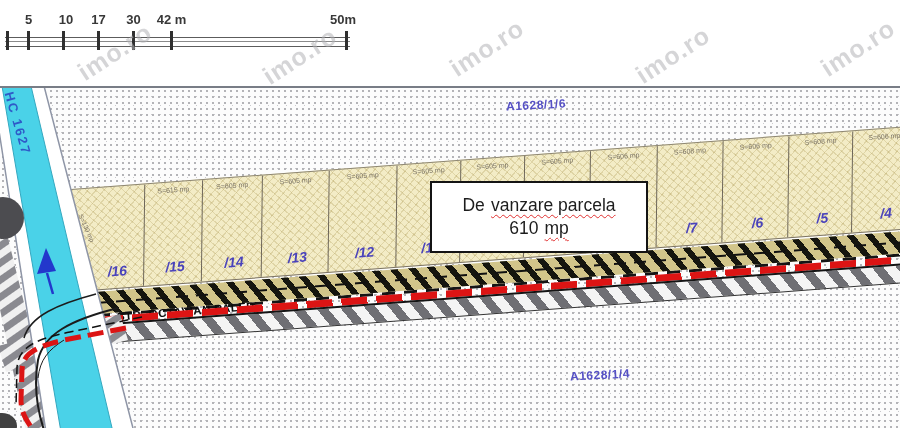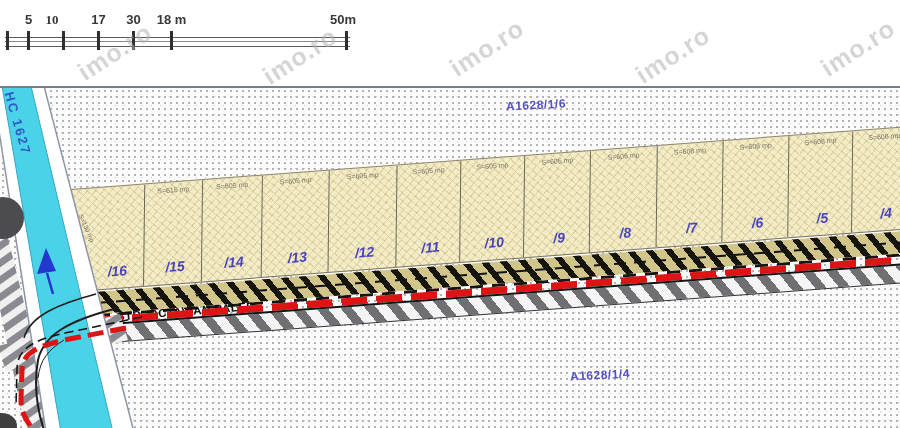--- a/index.html
+++ b/index.html
@@ -84,27 +84,27 @@
 <div id="stage">
 
   <div id="topstrip">
     <div id="scalebar">
       <div class="bar-line"></div>
 
     <div class="bar-tick" style="left: 6px;"></div>
         <div class="bar-tick" style="left: 27px;"></div>
         <div class="bar-label" style="left: 28.5px;">5</div>
         <div class="bar-tick" style="left: 62px;"></div>
-        <div class="bar-label" style="left: 52px; font-family: Liberation Serif, serif;">10</div>
+        <div class="bar-label" style="left: 66px;">10</div>
         <div class="bar-tick" style="left: 97px;"></div>
         <div class="bar-label" style="left: 98.5px;">17</div>
         <div class="bar-tick" style="left: 132px;"></div>
         <div class="bar-label" style="left: 133.5px;">30</div>
         <div class="bar-tick" style="left: 170px;"></div>
-        <div class="bar-label" style="left: 171.5px;">18 m</div>
+        <div class="bar-label" style="left: 171.5px;">42 m</div>
         <div class="bar-tick" style="left: 345px;"></div>
         <div class="bar-label" style="left: 343px;">50m</div>
       </div>
   </div>
 
   <div class="watermark" style="left:115px;top:52px;">imo.ro</div>
   <div class="watermark" style="left:300px;top:56px;">imo.ro</div>
   <div class="watermark" style="left:487px;top:48px;">imo.ro</div>
   <div class="watermark" style="left:673px;top:55px;">imo.ro</div>
   <div class="watermark" style="left:858px;top:48px;">imo.ro</div>
@@ -191,14 +191,18 @@
       <path d="M142,229 L70,244 C30,252 18,262 17,280 L16,318" fill="none" stroke="#111111" stroke-width="1.5" stroke-dasharray="9 5"></path>
 
       <path d="M126,240 L64,252 C30,260 23,268 22,282 L21,312 C21,325 27,333 33,342" fill="none" stroke="#dc1414" stroke-width="5" stroke-dasharray="16 7"></path>
 
       <polygon points="46,160 37,186 56,183" fill="#2338cc"></polygon>
       <line x1="47" y1="185" x2="53" y2="206" stroke="#2338cc" stroke-width="2.5"></line>
     </svg>
 
     <div id="canal-label">HC 1627</div>
 
+    <div id="salebox">
+      <div class="line"><span>De</span><span class="gap"></span><span class="wavy">vanzare parcela</span></div>
+      <div class="line"><span>610</span><span class="gap"></span><span class="wavy">mp</span></div>
+    </div>
   </div>
 </div>
 
 </body></html>

